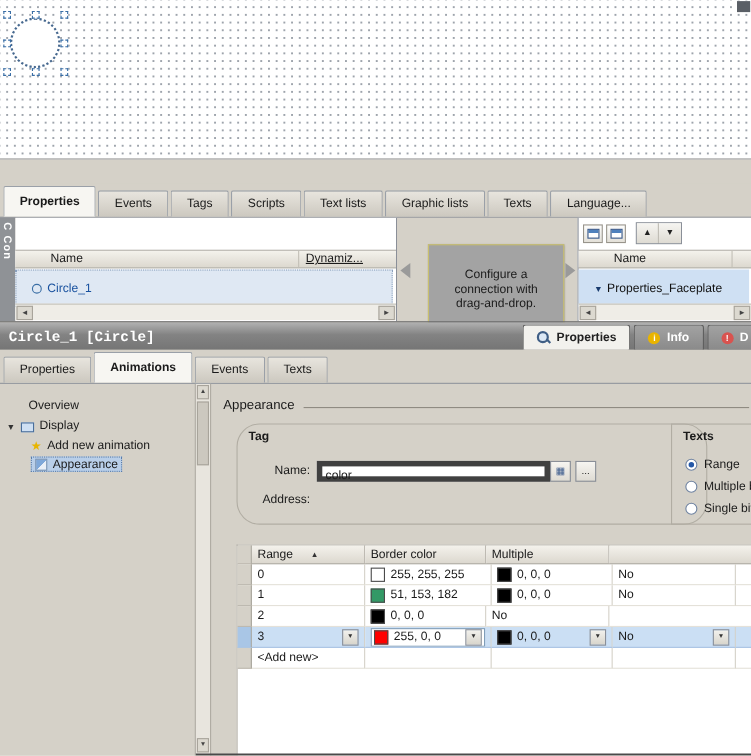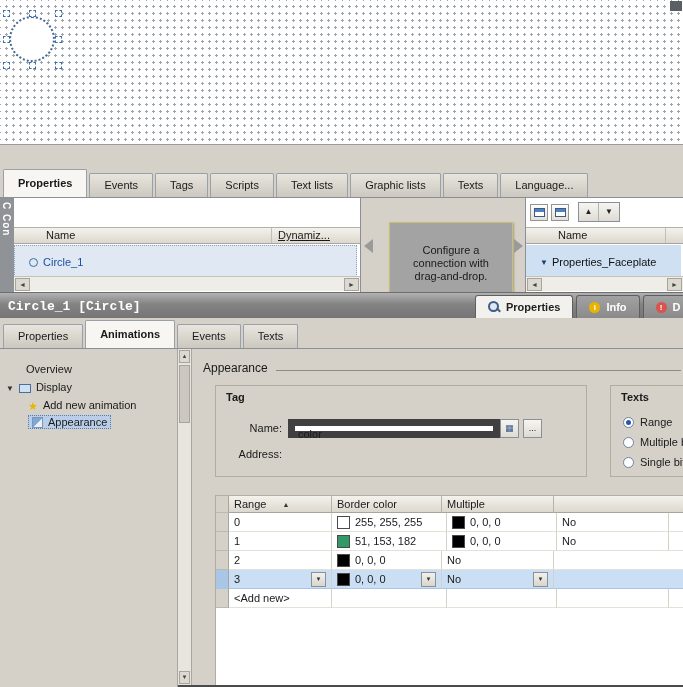--- a/index.html
+++ b/index.html
@@ -101,24 +101,24 @@
   .vscroll { position:absolute; left:177px; top:0; width:15px; height:100%; background:#e8e5de;
     border-left:1px solid #aaa69d; border-right:1px solid #aaa69d; }
   .vs-btn { position:absolute; left:1px; width:11px; height:13px; background:#dcd9d0; border:1px solid #a8a49b;
     text-align:center; font-size:6px; line-height:11px; color:#444; }
   .vs-thumb { position:absolute; left:1px; top:16px; width:11px; height:58px; background:#ccc8bf; border:1px solid #a8a49b; }
   .detail { position:absolute; left:193px; top:0; width:680px; height:100%; }
   .section-head { position:absolute; left:10px; top:12px; width:478px; display:flex; align-items:center; gap:8px; font-size:12px; }
   .section-head::after { content:""; flex:1; height:1px; background:#8f8b82; margin-top:4px; }
   .group { position:absolute; border:1px solid #b1ada3; }
   .gtitle { position:absolute; left:10px; top:5px; font-weight:bold; }
-  .g-tag { left:22px; top:36px; width:372px; height:92px; }
+  .g-tag { left:22px; top:36px; width:428px; height:92px;border-radius:21px; }
   .g-type { left:417px; top:36px; width:280px; height:92px; }
   .flabel { position:absolute; left:8px; width:58px; text-align:right; }
-  .tinput { position:absolute; background:#fff; border:7px solid #404040; line-height:17px; padding-left:3px; }
+  .tinput { position:absolute; background:#fff; border:5px solid #404040; line-height:17px; padding-left:3px; }
   .sqbtn { position:absolute; width:19px; height:19px; background:linear-gradient(#f6f5f1,#dedbd3);
     border:1px solid #8a8f98; text-align:center; line-height:16px; font-size:9px; color:#3a5a8c; }
   .radio { position:absolute; display:flex; align-items:center; gap:6px; left:12px; }
   .rdot { width:11px; height:11px; border-radius:50%; border:1px solid #6e82a0; background:#fff; position:relative; flex:none; }
   .radio.on .rdot::after { content:""; position:absolute; left:2px; top:2px; width:5px; height:5px;
     border-radius:50%; background:#2458a8; }
   
   .tbl { position:absolute; left:22px; top:146px; width:820px; height:192px; background:#fff;
     border-top:1px solid #b1ada3; border-left:1px solid #b1ada3; }
   .trow { display:flex; height:19px; }
@@ -367,20 +367,27 @@
           <div class="tc c-flash">No</div>
           <div class="tc c-extra"></div>
         </div>
 
         <div class="trow selrow">
           <div class="tc selc"></div>
           <div class="tc c-range">
             <span>3</span>
             <span class="cb">▼</span>
           </div>
+          <div class="tc c-bg">
+            <span class="editcell">
+              <span class="sw" style="background-color: rgb(255, 0, 0);"></span>
+              <span>255, 0, 0</span>
+              <span class="cb">▼</span>
+            </span>
+          </div>
           <div class="tc c-border">
             <span class="sw" style="background-color: rgb(0, 0, 0);"></span>
             <span>0, 0, 0</span>
             <span class="cb">▼</span>
           </div>
           <div class="tc c-flash">
             <span>No</span>
             <span class="cb">▼</span>
           </div>
           <div class="tc c-extra"></div>

